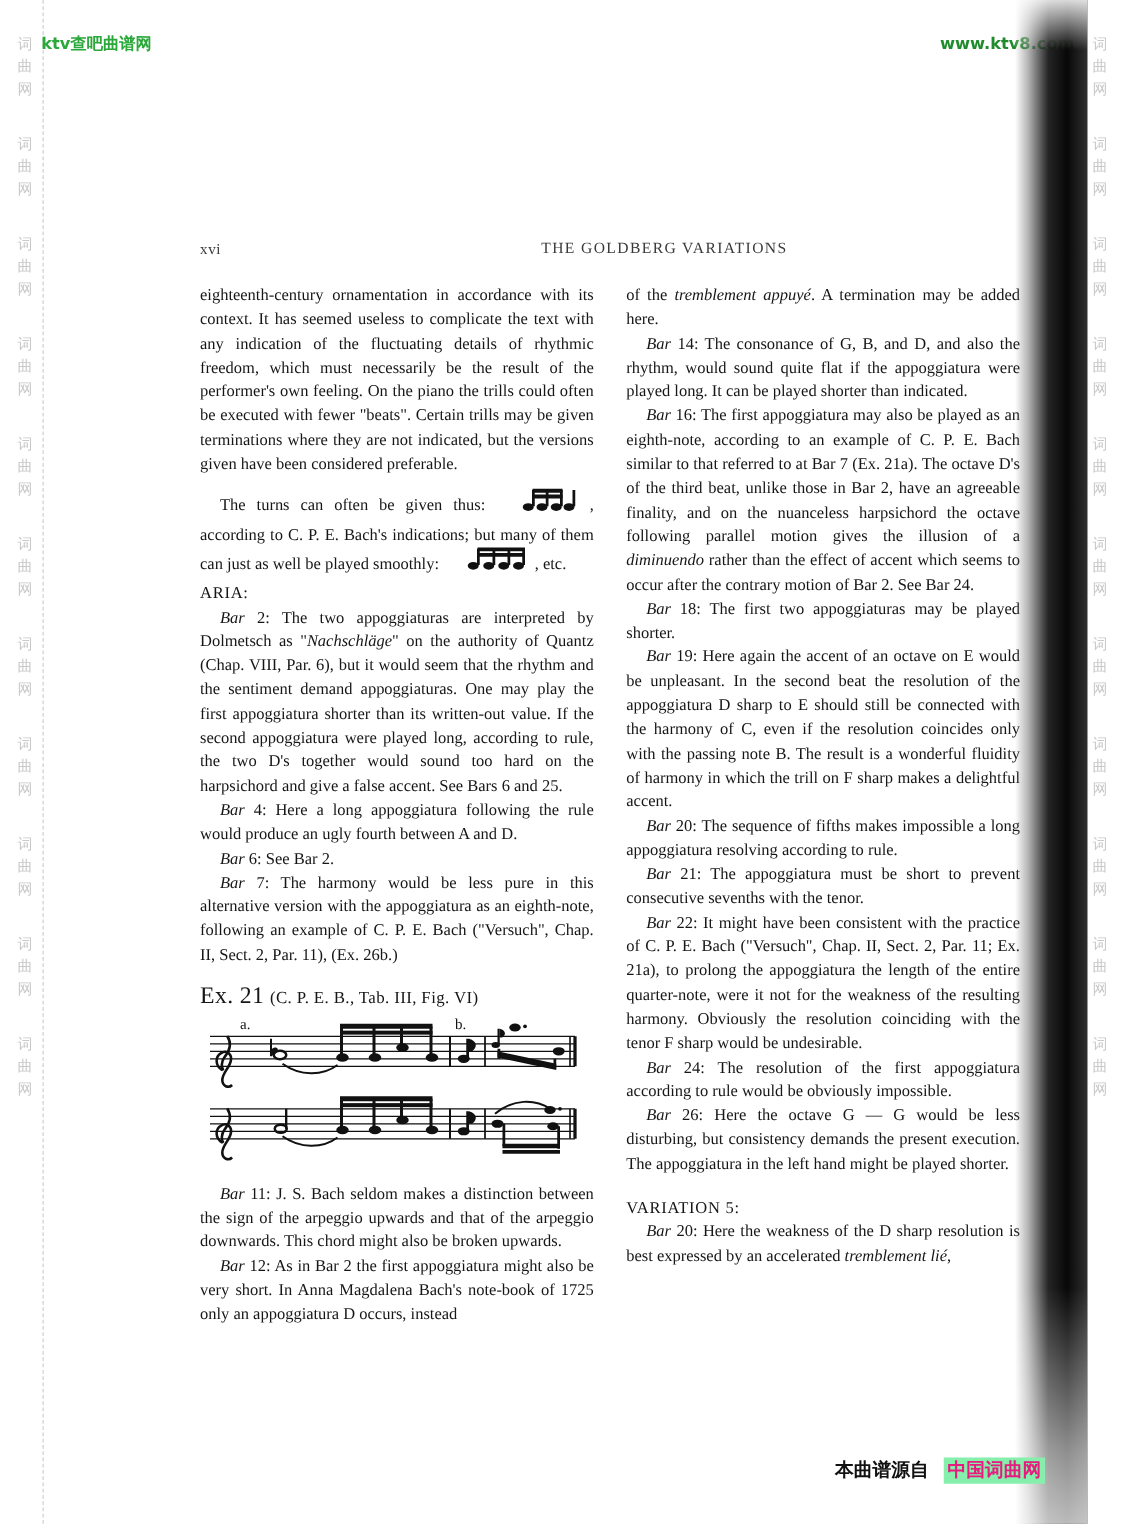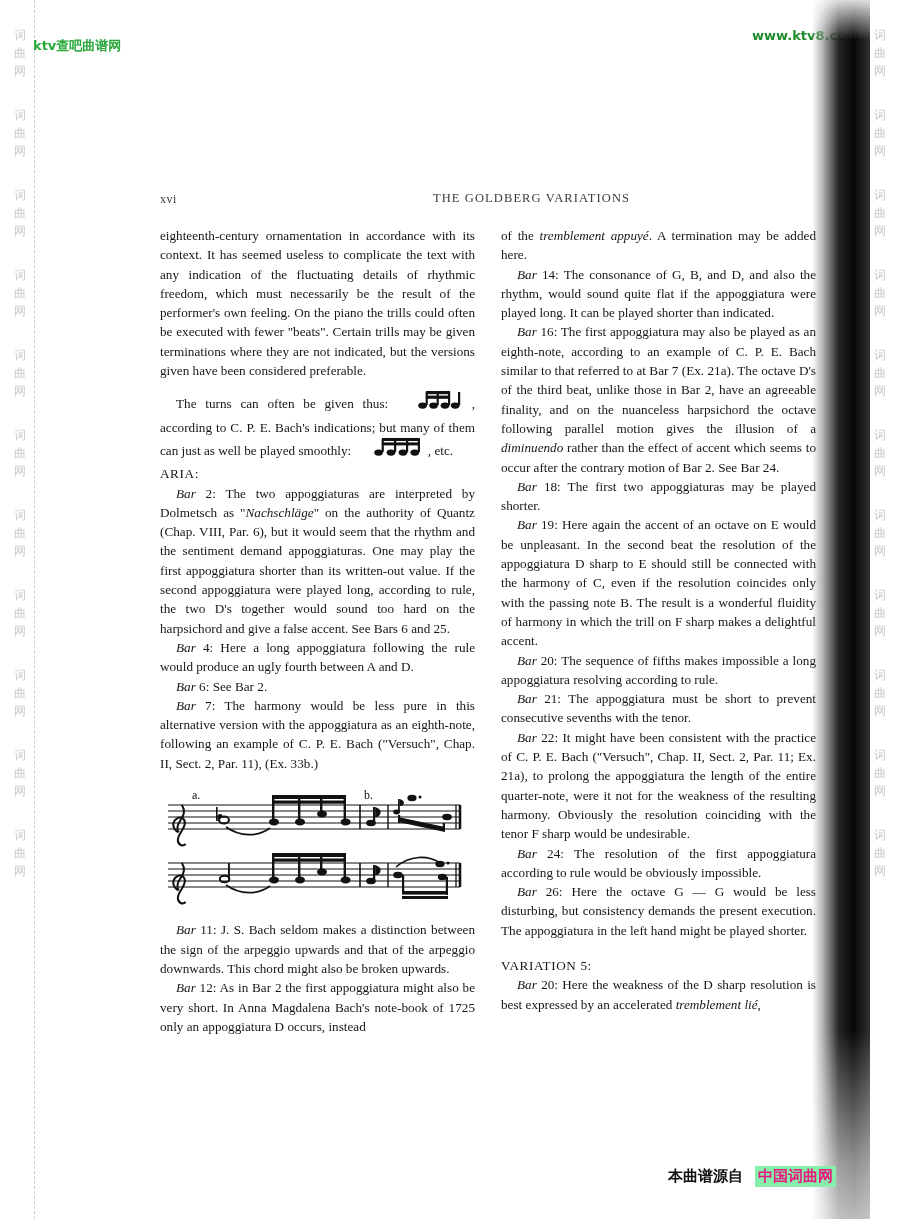--- a/index.html
+++ b/index.html
@@ -33,21 +33,21 @@
     border-left:1px dashed #cfcfcf;
   }
   .dash-left{left:34px;}
   .dash-right{right:34px;}
 
   
   .brand-top-left{
     position:absolute;left:33px;top:26px;
     font-family:"DejaVu Sans", sans-serif;
     font-size:13px;font-weight:bold;color:#2aa83a;
-    letter-spacing:0px;white-space:nowrap;margin-top:11px;
+    letter-spacing:0px;white-space:nowrap;
   }
   .brand-top-right{
     position:absolute;left:752px;top:28px;
     font-family:"DejaVu Sans", sans-serif;
     font-size:13px;font-weight:bold;color:#1f8c2c;
     white-space:nowrap;
   }
 
   
   .spine-shadow{
@@ -305,24 +305,28 @@
 
         <p class="ind">
           <span class="bar">Bar</span><span>&nbsp;</span><span>4</span><span>: Here a long appoggiatura following the rule would produce an ugly fourth between A and D.</span>
         </p>
 
         <p class="ind">
           <span class="bar">Bar</span><span>&nbsp;</span><span>6</span><span>: See Bar 2.</span>
         </p>
 
         <p class="ind">
-          <span class="bar">Bar</span><span>&nbsp;</span><span>7</span><span>: The harmony would be less pure in this alternative version with the appoggiatura as an eighth-note, following an example of C. P. E. Bach ("Versuch", Chap. II, Sect. 2, Par. 11), (Ex. 33b.)</span>
+          <span class="bar">Bar</span><span>&nbsp;</span><span>7</span><span>: The harmony would be less pure in this alternative version with the appoggiatura as an eighth-note, following an example of C. P. E. Bach ("Versuch", Chap. II, Sect. 2, Par. 11), (Ex. 26b.)</span>
         </p>
 
         <div class="ex-block">
+          <div class="ex-title">
+            <span class="exnum">Ex. 21</span>
+            <span class="ex-sub">(C. P. E. B., Tab. III, Fig. VI)</span>
+          </div>
 
           <div class="ex-staves">
             <svg width="312" height="118" viewBox="0 0 312 118">
 
               <g stroke="#111" stroke-width="1">
                 <line x1="8" y1="18" x2="300" y2="18"></line>
                 <line x1="8" y1="24" x2="300" y2="24"></line>
                 <line x1="8" y1="30" x2="300" y2="30"></line>
                 <line x1="8" y1="36" x2="300" y2="36"></line>
                 <line x1="8" y1="42" x2="300" y2="42"></line>

